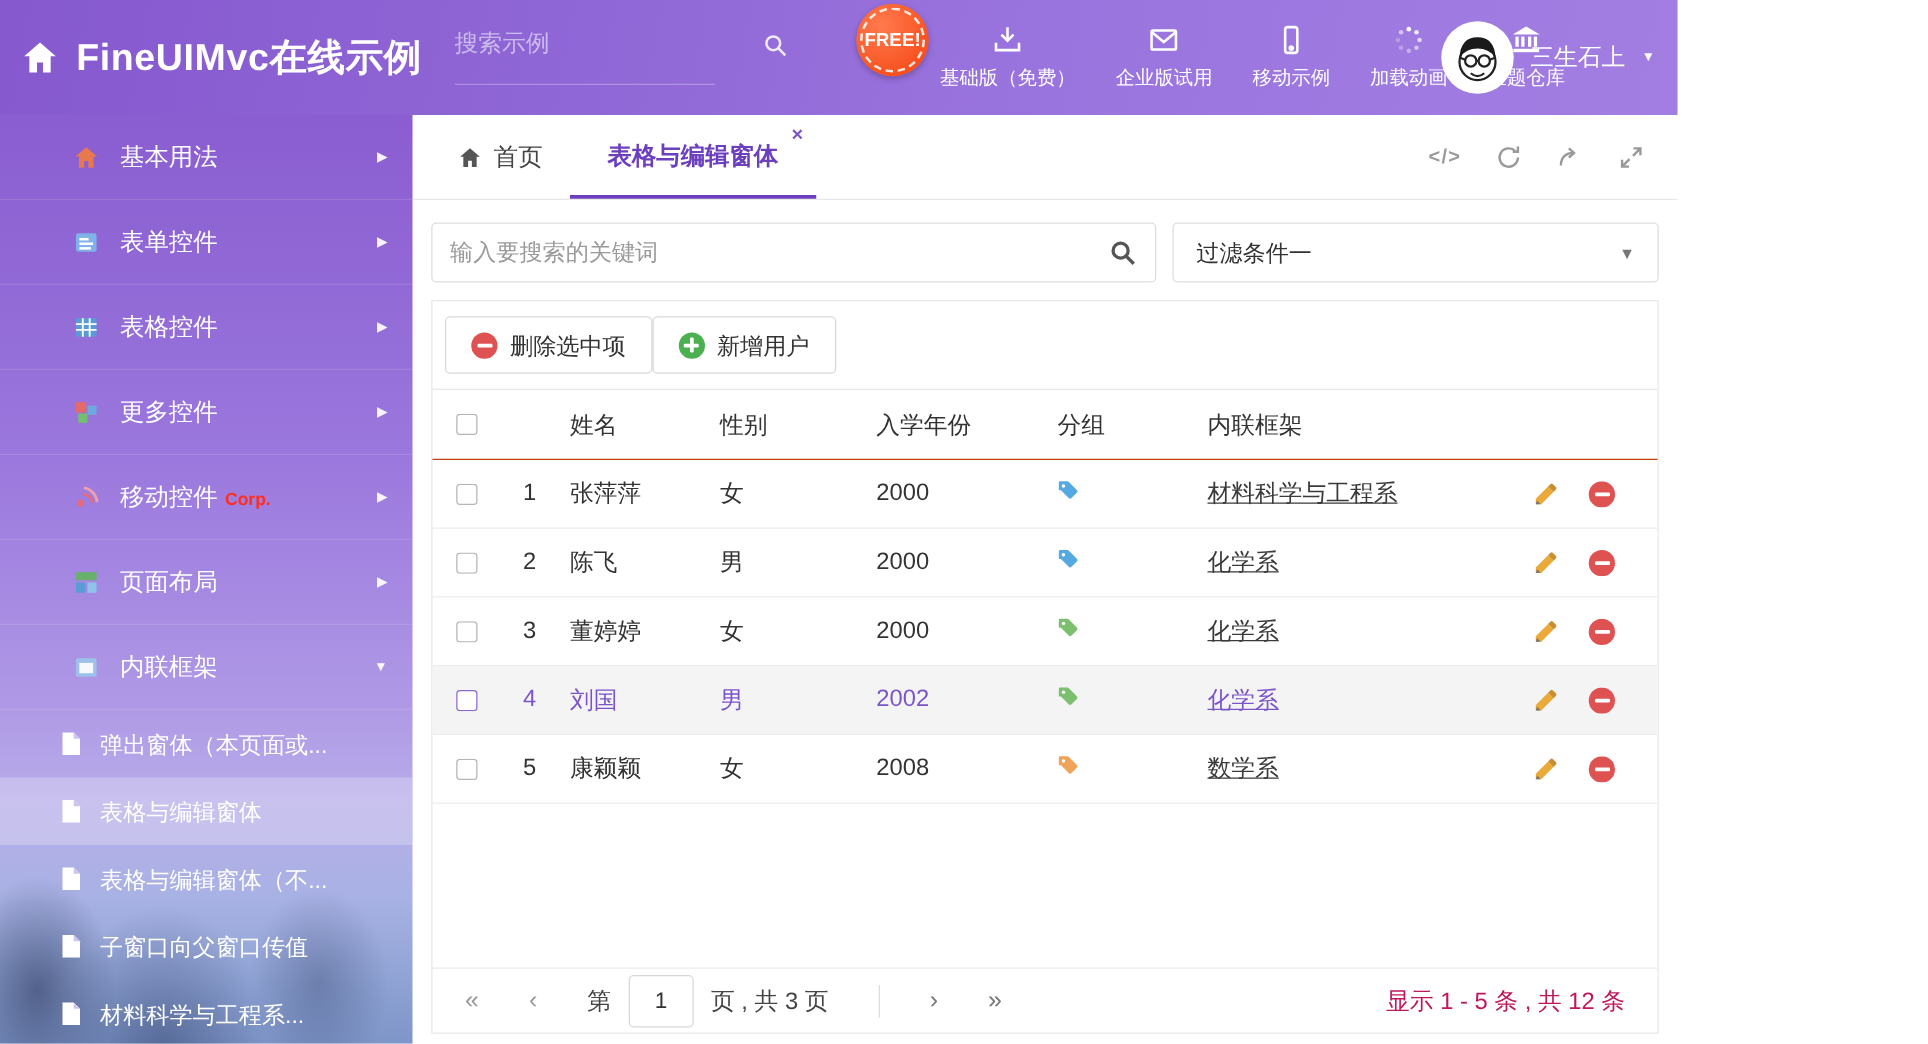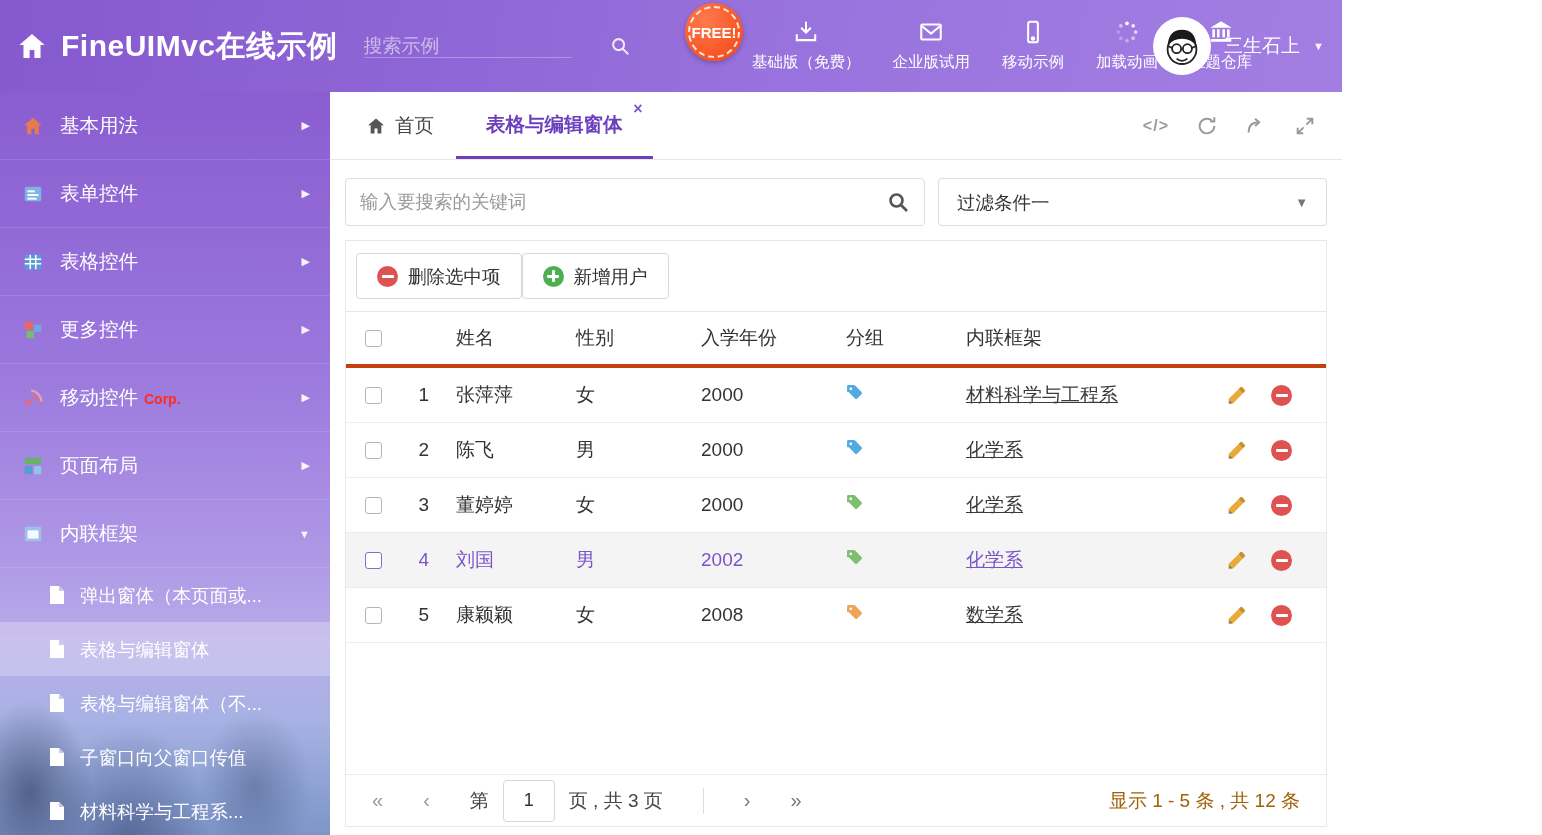--- a/index.html
+++ b/index.html
@@ -7,21 +7,21 @@
     font-family:"Liberation Sans","DejaVu Sans",sans-serif; }
   .app { width:1342px; height:835px; display:flex; flex-direction:column; }
 
   
   .header { flex:0 0 92px; position:relative; display:flex; align-items:center;
     background:linear-gradient(100deg,#8659cf 0%,#9067d6 35%,#9a74de 62%,#a27ee2 100%);
     color:#fff; z-index:5; }
   .brand { display:flex; align-items:center; gap:13px; padding-left:16px; cursor:pointer; }
   .brand-title { font-size:30px; font-weight:bold; letter-spacing:.5px; }
   .hsearch { margin-left:26px; width:208px; display:flex; align-items:center;
-    border-bottom:1px solid rgba(255,255,255,.28); padding-bottom:0; }
+    border-bottom:1px solid rgba(255,255,255,.28); padding-bottom:20px; }
   .hsearch input { flex:1; background:transparent; border:none; outline:none;
     color:#fff; font-size:19px; font-family:inherit; }
   .hsearch input::placeholder { color:rgba(255,255,255,.55); }
   .free-badge { position:absolute; left:685px; top:3px; width:58px; height:58px;
     border-radius:50%; background:radial-gradient(circle at 35% 30%,#ff7a4d,#f4420e);
     display:flex; align-items:center; justify-content:center;
     font-size:15px; font-weight:bold; box-shadow:0 2px 5px rgba(0,0,0,.25); }
   .free-badge::before { content:""; position:absolute; inset:3px; border:2px dashed rgba(255,255,255,.85); border-radius:50%; }
   .hnav { position:absolute; left:752px; top:0; height:92px; display:flex; align-items:center; gap:32px; }
   .hnav-item { display:flex; flex-direction:column; align-items:center; gap:7px;
@@ -36,21 +36,21 @@
   .body-row { flex:1; display:flex; min-height:0; }
 
   
   .sidebar { flex:0 0 330px; position:relative; color:#fff; overflow:hidden;
     background:
       radial-gradient(90px 130px at 30px 700px, rgba(35,45,80,.55), rgba(35,45,80,0) 70%),
       radial-gradient(120px 160px at 130px 745px, rgba(40,55,95,.45), rgba(40,55,95,0) 70%),
       radial-gradient(80px 110px at 255px 695px, rgba(45,60,100,.35), rgba(45,60,100,0) 70%),
       linear-gradient(180deg,#8a5dd0 0%,#9169d6 18%,#9a77dd 36%,#a68ae2 52%,#b09ae6 64%,#b7ace9 74%,#a9b2e4 84%,#8fa3d4 93%,#7e95c8 100%); }
   .side-item { height:68px; display:flex; align-items:center; gap:16px;
-    padding:0 20px 0 22px; font-size:19.5px; cursor:pointer;
+    padding:0 20px 0 58px; font-size:19.5px; cursor:pointer;
     border-bottom:1px solid rgba(255,255,255,.12); }
   .side-item .lbl { flex:1; display:flex; align-items:baseline; gap:6px; }
   .side-chevron { font-size:11px; color:rgba(255,255,255,.92); }
   .corp-badge { color:#ff2d20; font-size:14px; font-weight:bold; }
   .side-subitem { height:54px; display:flex; align-items:center; gap:14px;
     padding:0 20px 0 48px; font-size:18.5px; cursor:pointer; }
   .side-subitem.selected { background:rgba(255,255,255,.25); }
 
   
   .main { flex:1; display:flex; flex-direction:column; background:#fff; min-width:0; }
@@ -78,42 +78,42 @@
     display:inline-flex; align-items:center; gap:10px; font-size:18.5px; color:#333; cursor:pointer; font-family:inherit; }
   .circle-minus, .circle-plus { width:21px; height:21px; border-radius:50%; position:relative; display:inline-block; flex:0 0 auto; }
   .circle-minus { background:#df5252; }
   .circle-plus { background:#4caf50; }
   .circle-minus::after, .circle-plus::after { content:""; position:absolute; left:4.5px; right:4.5px; top:9px; height:3px; background:#fff; border-radius:1px; }
   .circle-plus::before { content:""; position:absolute; top:4.5px; bottom:4.5px; left:9px; width:3px; background:#fff; border-radius:1px; }
 
   .tgrid { flex:1; min-height:0; display:flex; flex-direction:column; border-top:1px solid #e8e8e8; }
   .trow { display:grid; grid-template-columns:55px 42px 120px 125px 145px 120px 1fr 112px;
     align-items:center; height:55px; flex:0 0 55px; border-bottom:1px solid #ededed; font-size:19px; color:#333; }
-  .trow.thead { height:56px; flex-basis:56px; border-bottom:4px solid #c2410c; }
+  .trow.thead { height:56px; flex-basis:56px; border-bottom:1px solid #c2410c; }
   .cell { padding-left:13px; white-space:nowrap; overflow:hidden; }
   .c-check { display:flex; justify-content:center; padding-left:0; }
   .c-num { text-align:right; padding-right:14px; padding-left:0; }
   .checkbox { width:17px; height:17px; border:1px solid #b5b5b5; border-radius:3px; background:#fff; cursor:pointer; display:inline-block; }
   .tagicon { display:inline-flex; }
   .major-link { color:#3a3a3a; text-decoration:underline; cursor:pointer; }
   .c-actions { display:flex; align-items:center; gap:24px; padding-left:12px; }
   .act { cursor:pointer; display:inline-flex; }
   .trow.selected { background:#f4f4f4; color:#7a54c8; }
   .trow.selected .major-link { color:#7a54c8; }
   .trow.selected .checkbox { border-color:#8a6ad0; }
 
   .pager { flex:0 0 52px; border-top:1px solid #ececec; display:flex; align-items:center;
     padding:0 26px; gap:40px; font-size:19px; color:#555; }
   .pg-arrow { color:#999; font-size:20px; cursor:pointer; }
   .pg-arrow.en { color:#777; }
   .pg-group { display:flex; align-items:center; gap:14px; color:#444; }
   .page-input { width:52px; height:42px; border:1px solid #d8d8d8; border-radius:4px;
     text-align:center; font-size:18px; color:#333; outline:none; font-family:inherit; }
   .pg-divider { width:1px; height:26px; background:#ddd; }
-  .pg-summary { margin-left:auto; color:#a16207;text-align:center; }
+  .pg-summary { margin-left:auto; color:#be185d;text-align:center; }
 </style>
 </head>
 <body>
 
 <div class="app">
 
   <header class="header">
     <div class="brand">
       <span style="display:flex;">
         <svg width="32" height="32" viewBox="0 0 24 24">

